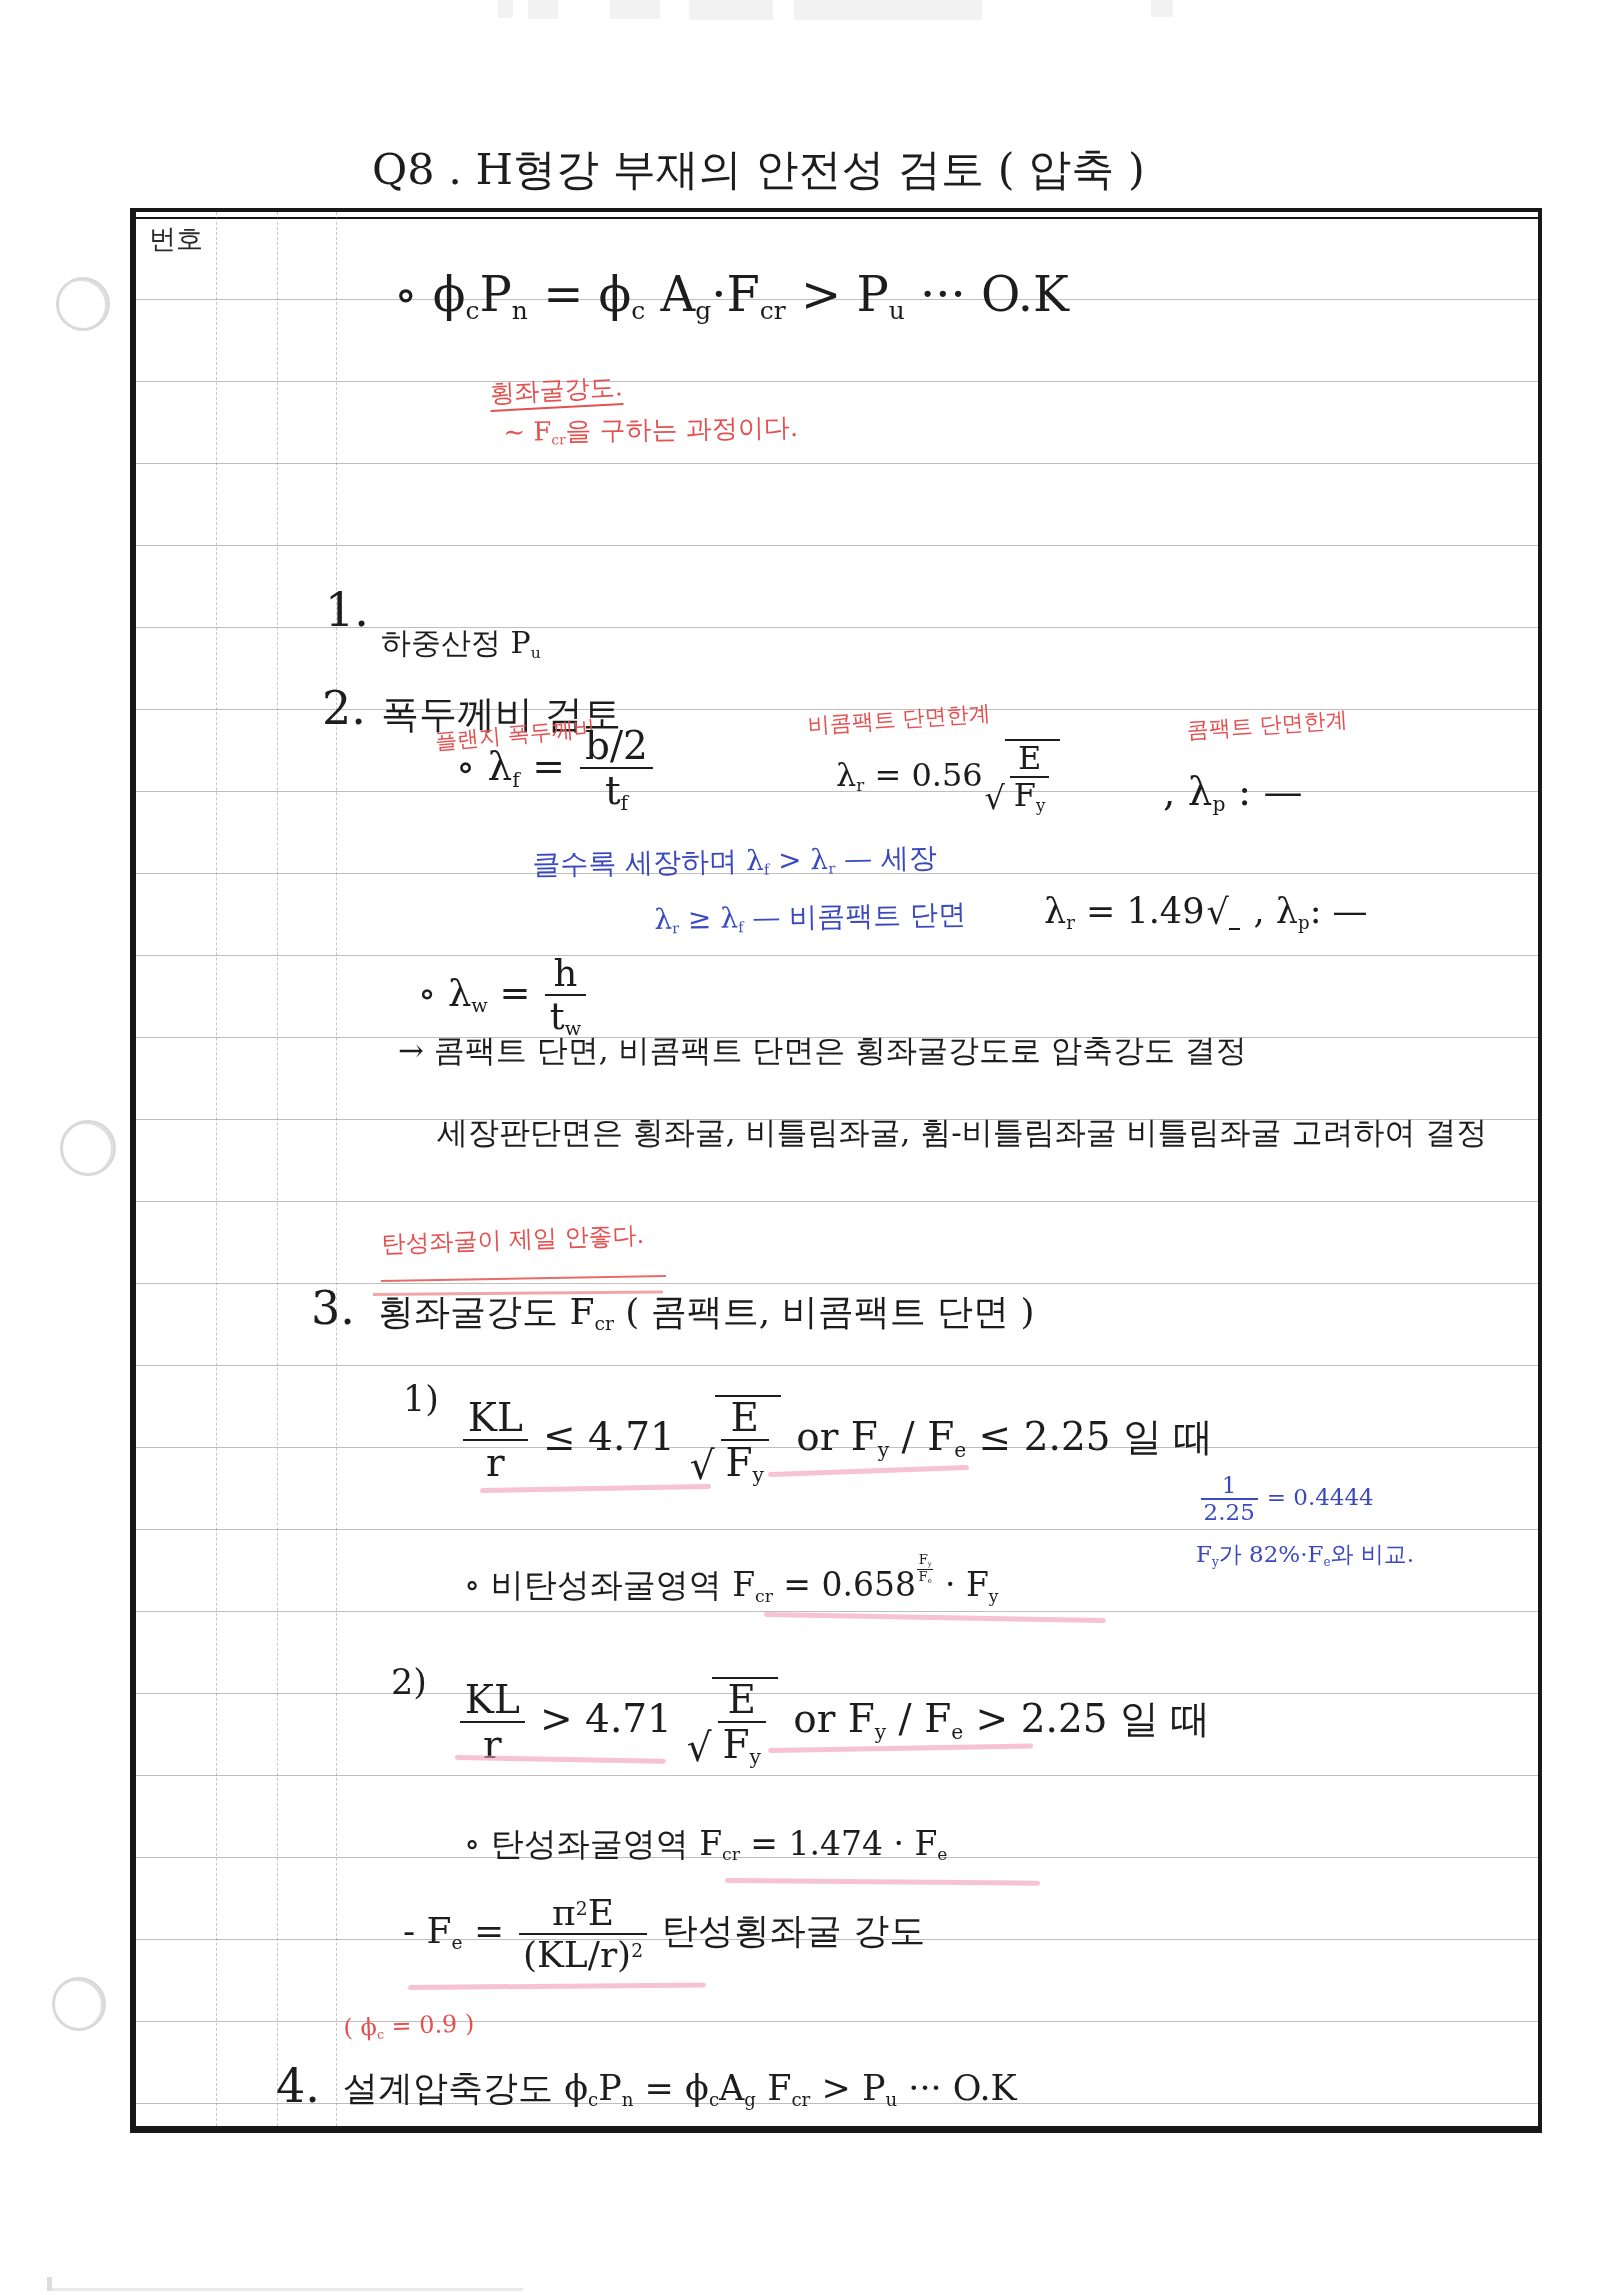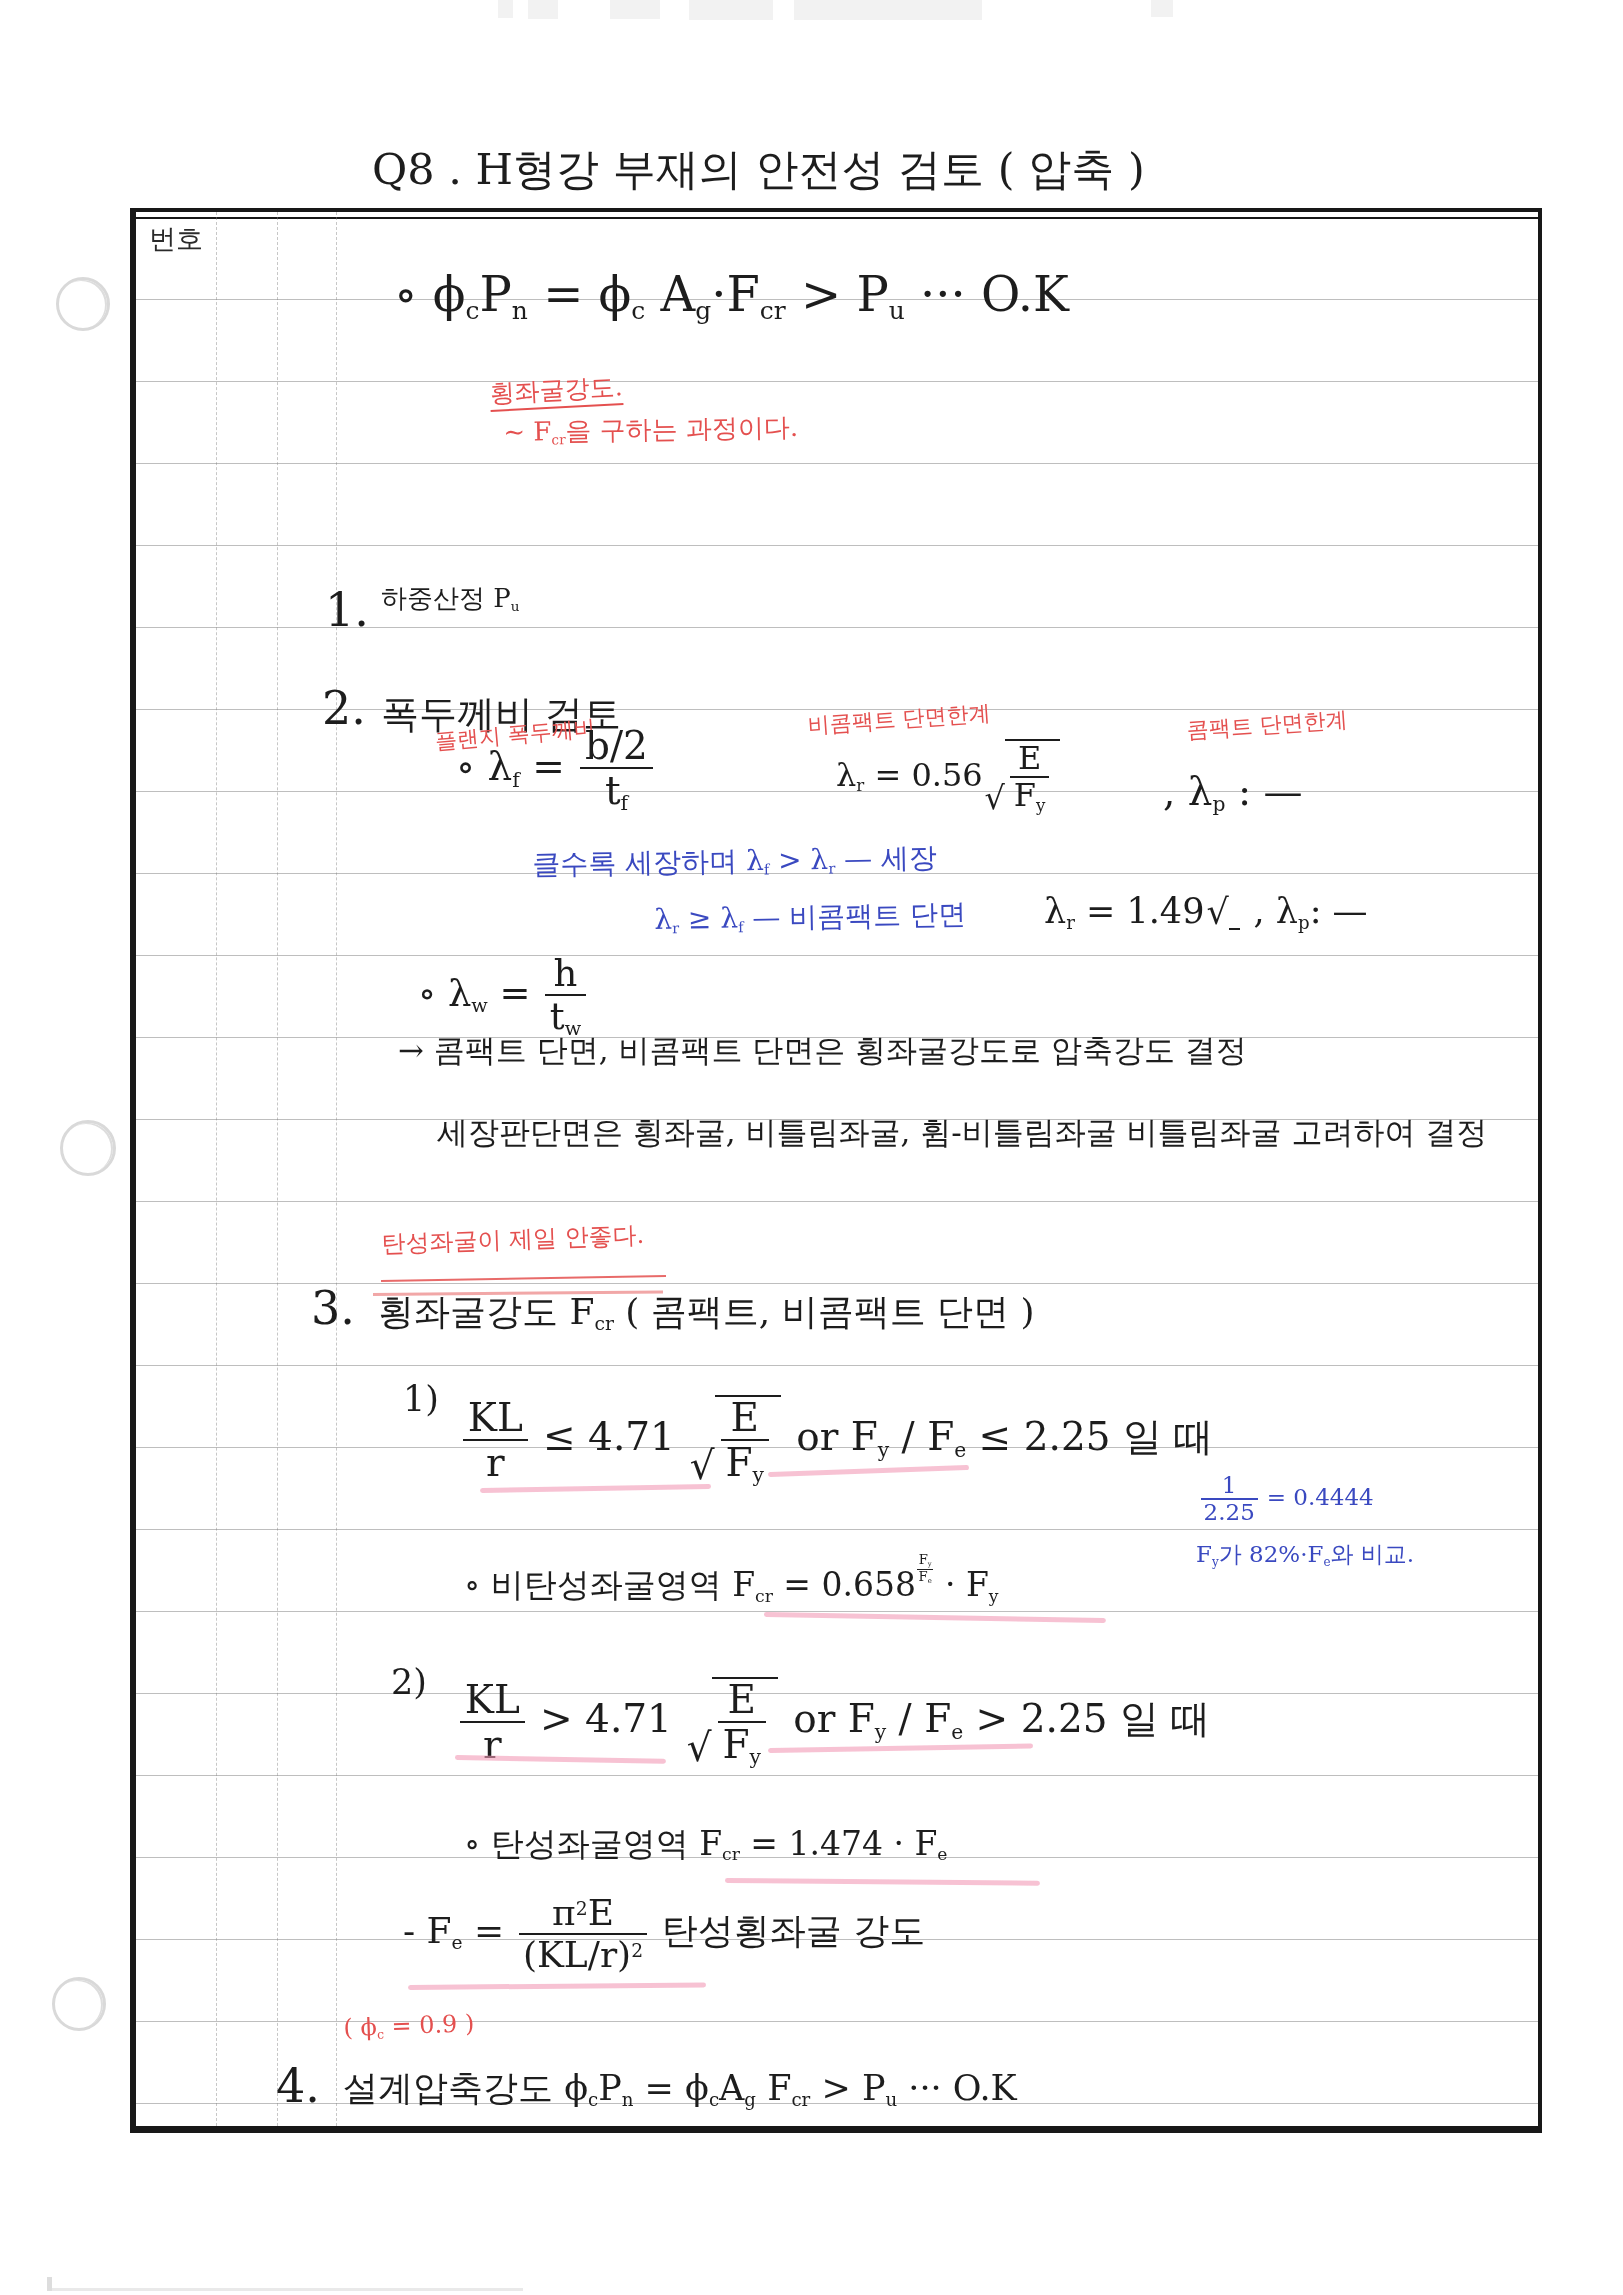--- a/index.html
+++ b/index.html
@@ -63,21 +63,21 @@
 <div class="hw" style="left:372px;top:145px;font-size:43px">Q8 .   H형강 부재의  안전성  검토 ( 압축 )</div>
 
 <div class="hw" style="left:394px;top:268px;font-size:48px"><span>∘    ϕ</span><span class="sub">c</span><span>P</span><span class="sub">n</span><span> = ϕ</span><span class="sub">c</span><span> A</span><span class="sub">g</span><span>·F</span><span class="sub">cr</span><span>       &gt;     P</span><span class="sub">u</span><span>  ···  O.K</span></div>
 
 <div class="hw red" style="left:489px;top:380px;font-size:25px;transform:rotate(-3deg)">
   <span class="underlined">횡좌굴강도.</span>
 </div>
 <div class="hw red" style="left:503px;top:418px;font-size:26px;transform:rotate(-1deg)"><span>~ F</span><span class="sub">cr</span><span>을  구하는  과정이다.</span></div>
 
 <div class="hw" style="left:325px;top:585px;font-size:46px">1.</div>
-<div class="hw" style="left:381px;top:584px;font-size:26px"><span>하중산정  P</span><span class="sub">u</span></div>
+<div class="hw" style="left:381px;top:626px;font-size:30px"><span>하중산정  P</span><span class="sub">u</span></div>
 
 <div class="hw" style="left:322px;top:683px;font-size:46px">2.</div>
 <div class="hw" style="left:381px;top:693px;font-size:38px">폭두께비 검토</div>
 
 <div class="hw red" style="left:434px;top:730px;font-size:22px;transform:rotate(-5deg)">플랜지 폭두께비</div>
 <div class="hw red" style="left:807px;top:714px;font-size:22px;transform:rotate(-4deg)">비콤팩트 단면한계</div>
 <div class="hw red" style="left:1186px;top:719px;font-size:22px;transform:rotate(-4deg)">콤팩트 단면한계</div>
 
 <div class="hw" style="left:456px;top:726px;font-size:39px"><span>∘ λ</span><span class="sub">f</span><span> = </span><span class="frac"><span class="fnum"><span>b/2</span></span><span class="fden"><span>t</span><span class="sub">f</span></span></span></div>
 <div class="hw" style="left:836px;top:739px;font-size:32px"><span>λ</span><span class="sub">r</span><span> = 0.56</span><span class="sqrt">

